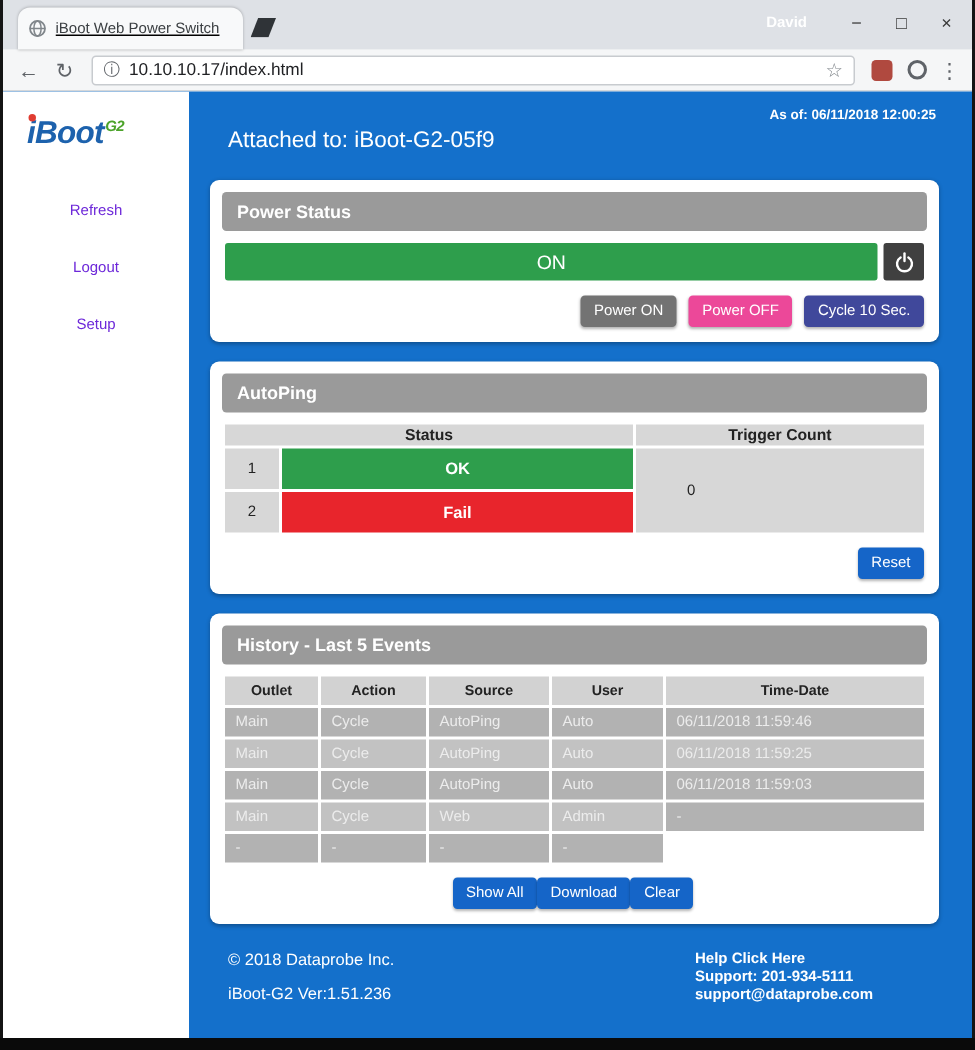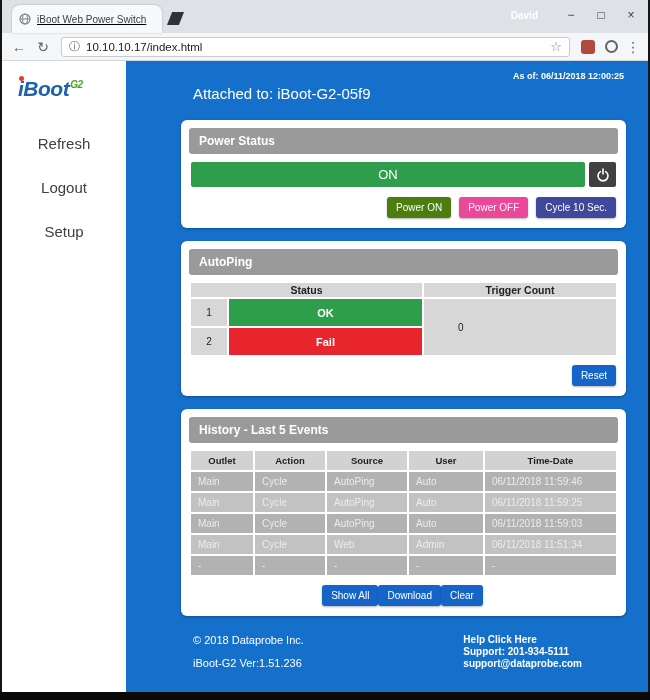--- a/index.html
+++ b/index.html
@@ -28,36 +28,36 @@
   .ext-icon { width:14px; height:14px; border-radius:3px; background:#b0493f; margin:0 3px; }
   .settings-icon { width:13px; height:13px; border:2px solid #5f6368; border-radius:50%; margin:0 3px; }
   .menu-icon { font-size:14px; color:#5f6368; width:16px; text-align:center; }
 
   
   .page { flex:1; display:flex; background:#1470cb; overflow:hidden; }
   .sidebar { width:124px; background:#fff; flex:none; padding-top:16px; }
   .logo { margin:0 0 34px 16px; font-style:italic; font-weight:bold; font-size:21px; color:#1d62ad; position:relative; letter-spacing:-0.5px; }
   .logo-dot { position:absolute; top:-1px; left:1px; width:5px; height:5px; background:#e03c31; border-radius:50%; }
   .logo-badge { font-size:10px; color:#4ca32a; vertical-align:super; margin-left:1px; }
-  .side-link { display:block; text-align:center; font-size:15px; color:#404040; margin-bottom:27px; text-decoration:none; cursor:pointer; }
-
-  .main { flex:1; position:relative; padding:12px 22px 0 14px; display:flex; flex-direction:column;margin-left:41px; }
+  .side-link { display:block; text-align:center; font-size:10px; color:#6d28d9; margin-bottom:27px; text-decoration:none; cursor:pointer; }
+
+  .main { flex:1; position:relative; padding:12px 22px 0 14px; display:flex; flex-direction:column; }
   .as-of { position:absolute; top:10px; right:24px; color:#fff; font-size:9px; font-weight:bold; }
   .attached { color:#fff; font-size:15px; margin:12px 0 18px 12px; }
 
   .card { background:#fff; border-radius:6px; padding:8px; margin-bottom:13px; box-shadow:0 1px 3px rgba(0,0,0,.3); }
   .card-header { background:#9a9a9a; color:#fff; font-weight:bold; font-size:12px; padding:6px 10px; border-radius:3px; margin-bottom:8px; }
 
   .power-row { display:flex; gap:4px; margin:2px 2px 10px 2px; }
   .power-bar { flex:1; height:25px; background:#2e9e4c; color:#fff; font-weight:normal; font-size:13px; display:flex; align-items:center; justify-content:center; border-radius:2px; }
   .power-toggle { width:27px; height:25px; background:#404040; border:none; border-radius:2px; display:flex; align-items:center; justify-content:center; cursor:pointer; }
 
   .btn-row { display:flex; justify-content:flex-end; gap:8px; margin:0 2px 2px 0; }
   .btn { color:#fff; font-size:10px; padding:5px 9px; border-radius:3px; border:none; font-family:inherit; cursor:pointer; box-shadow:0 1px 2px rgba(0,0,0,.3); }
-  .btn-green { background:#4d7c0f; }
+  .btn-green { background:#737373; }
   .btn-red { background:#ec4899; }
   .btn-navy { background:#40489b; }
   .btn-blue { background:#1565c8; }
 
   .ap-table { display:grid; grid-template-columns:36px 1fr 192px; gap:2px; background:#fff; margin:0 2px; }
   .ap-head { background:#d7d7d7; font-size:10.5px; font-weight:bold; color:#222; display:flex; align-items:center; justify-content:center; height:14px; }
   .ap-head-status { grid-column:1 / 3; }
   .ap-idx { background:#d7d7d7; height:27px; display:flex; align-items:center; justify-content:center; font-size:10px; color:#222; }
   .ap-bar { height:27px; display:flex; align-items:center; justify-content:center; color:#fff; font-weight:bold; font-size:11px; }
   .ap-bar.ok { background:#2e9e4c; }
@@ -189,21 +189,20 @@
             <div class="h-cell h-dark">Main</div>
             <div class="h-cell h-dark">Cycle</div>
             <div class="h-cell h-dark">AutoPing</div>
             <div class="h-cell h-dark">Auto</div>
             <div class="h-cell h-dark">06/11/2018 11:59:03</div>
 
             <div class="h-cell h-light">Main</div>
             <div class="h-cell h-light">Cycle</div>
             <div class="h-cell h-light">Web</div>
             <div class="h-cell h-light">Admin</div>
-            <div class="h-cell h-light">06/11/2018 11:51:34</div>
 
             <div class="h-cell h-dark">-</div>
             <div class="h-cell h-dark">-</div>
             <div class="h-cell h-dark">-</div>
             <div class="h-cell h-dark">-</div>
             <div class="h-cell h-dark">-</div>
           </div>
           <div class="hist-btns">
             <button class="btn btn-blue">Show All</button>
             <button class="btn btn-blue">Download</button>

